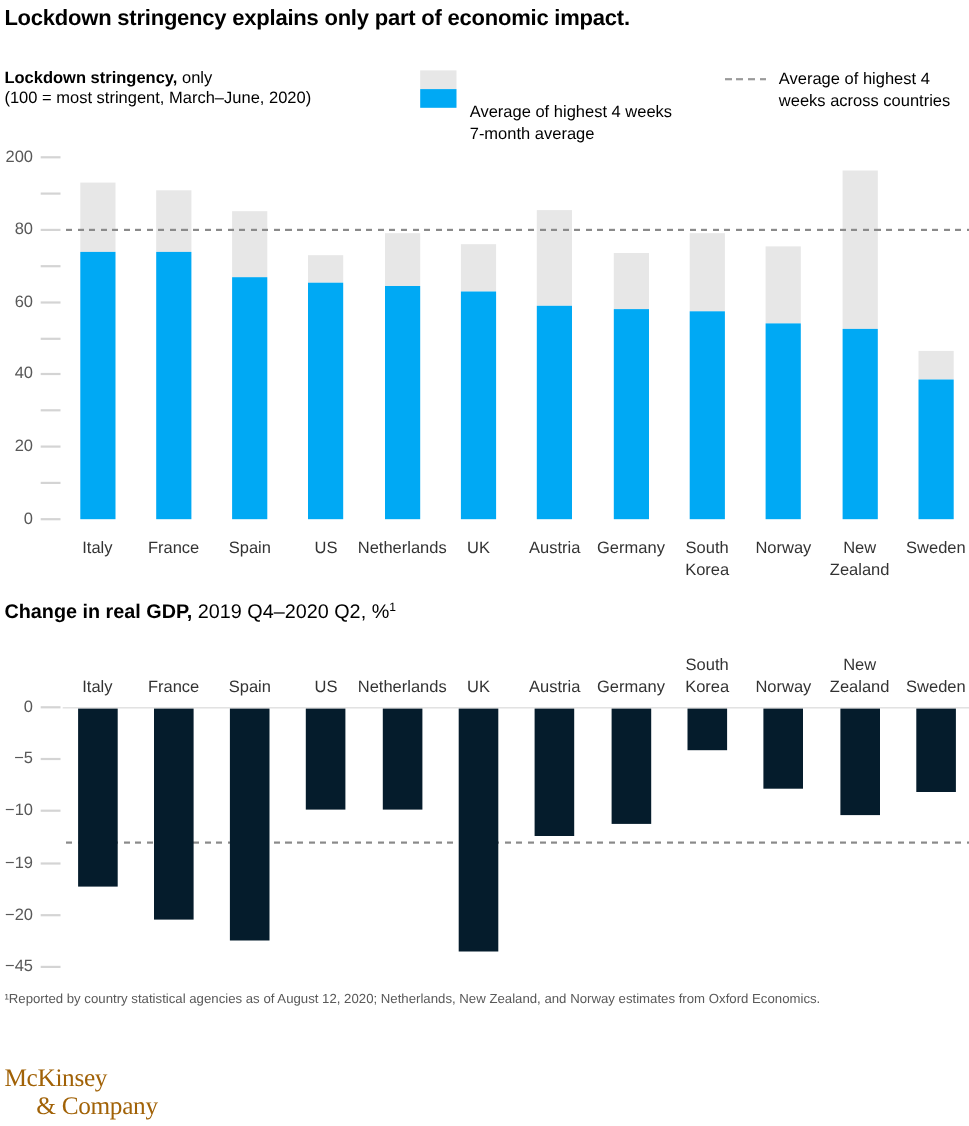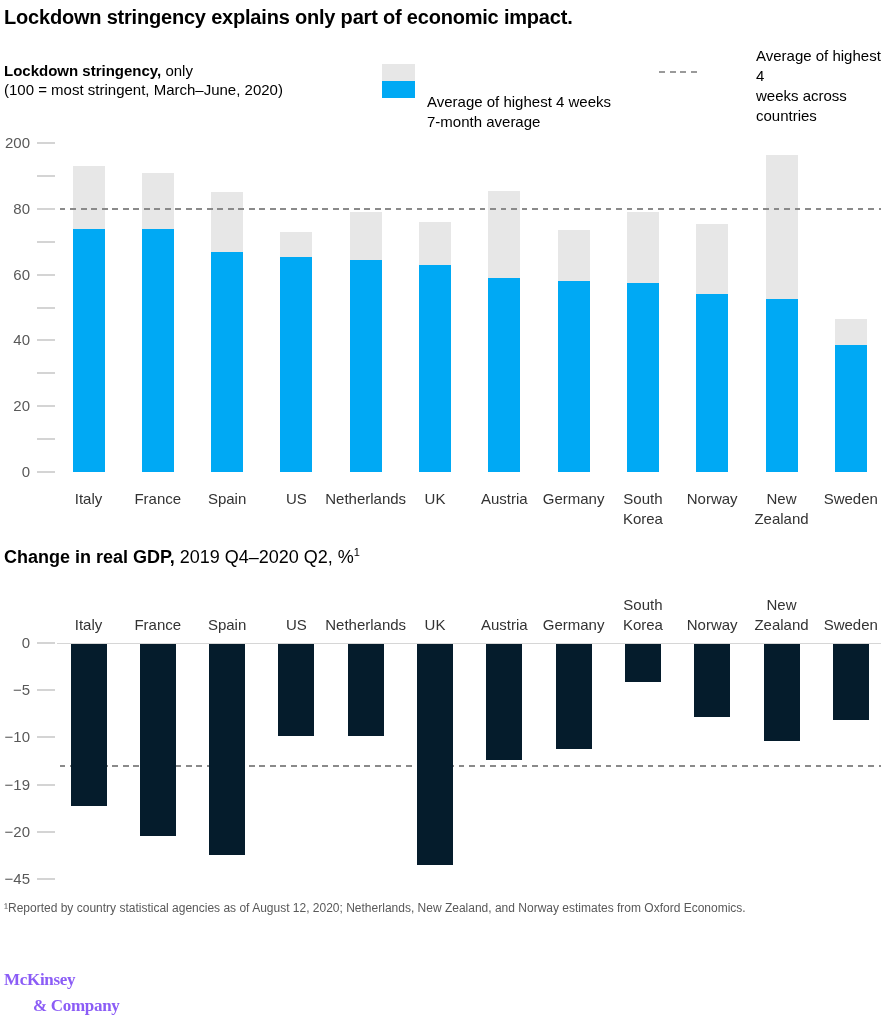--- a/index.html
+++ b/index.html
@@ -14,34 +14,34 @@
   }
   #chart1-subtitle{left:4px;top:61px;font-size:15px;line-height:19px;color:#000;}
   #chart1-subtitle .b{font-weight:bold;}
   .legend-swatch{width:33px;height:17px;}
   #legend-swatch-gray{left:382px;top:64px;}
   #legend-swatch-blue{left:382px;top:81px;}
   .legend-text{font-size:15px;line-height:20px;color:#000;}
   #legend-labels{left:427px;top:62px;margin-top:30px;}
   #dash-swatch{left:659px;top:71px;width:38px;height:2px;
     background:repeating-linear-gradient(90deg,#9A9A9A 0 6px,transparent 6px 10.5px);}
-  #dashed-legend-labels{left:708px;top:46px;margin-left:48px;}
+  #dashed-legend-labels{left:708px;top:62px;}
   #gdp-title{left:4px;top:546px;font-size:18px;}
   #gdp-title .b{font-weight:bold;}
   .sup{font-size:11px;vertical-align:7px;}
   .ylab{font-size:15px;line-height:18px;color:#595959;text-align:right;width:30px;}
   .tick{width:18px;height:2px;background:#D4D4D4;}
   .cat{font-size:15px;line-height:20px;color:#333333;text-align:center;width:90px;}
   .cat2{display:flex;flex-direction:column;justify-content:flex-end;align-items:center;}
   .nowrap{white-space:nowrap;}
   .refline{height:2px;background:repeating-linear-gradient(90deg,#8A8A8A 0 5.5px,transparent 5.5px 10.5px);}
   .zeroline{height:1px;background:#D6D6D6;}
   #footnotes{left:4px;top:899px;font-size:12px;line-height:19px;color:#595959;}
-  #logo{left:4px;top:967px;font-family:"Liberation Serif",serif;font-weight:700;
-    font-size:17px;line-height:26px;color:#8b5cf6;letter-spacing:-0.3px;}
+  #logo{left:4px;top:967px;font-family:"Liberation Serif",serif;font-weight:400;
+    font-size:23px;line-height:26px;color:#a16207;letter-spacing:-0.3px;}
   #logo-line-2{margin-left:29px;}
 </style>
 </head>
 <body>
 
 <div id="page">
 
   <div id="page-title" class="abs">Lockdown stringency explains only part of economic impact.</div>
 
   <div id="chart1-subtitle" class="abs">

